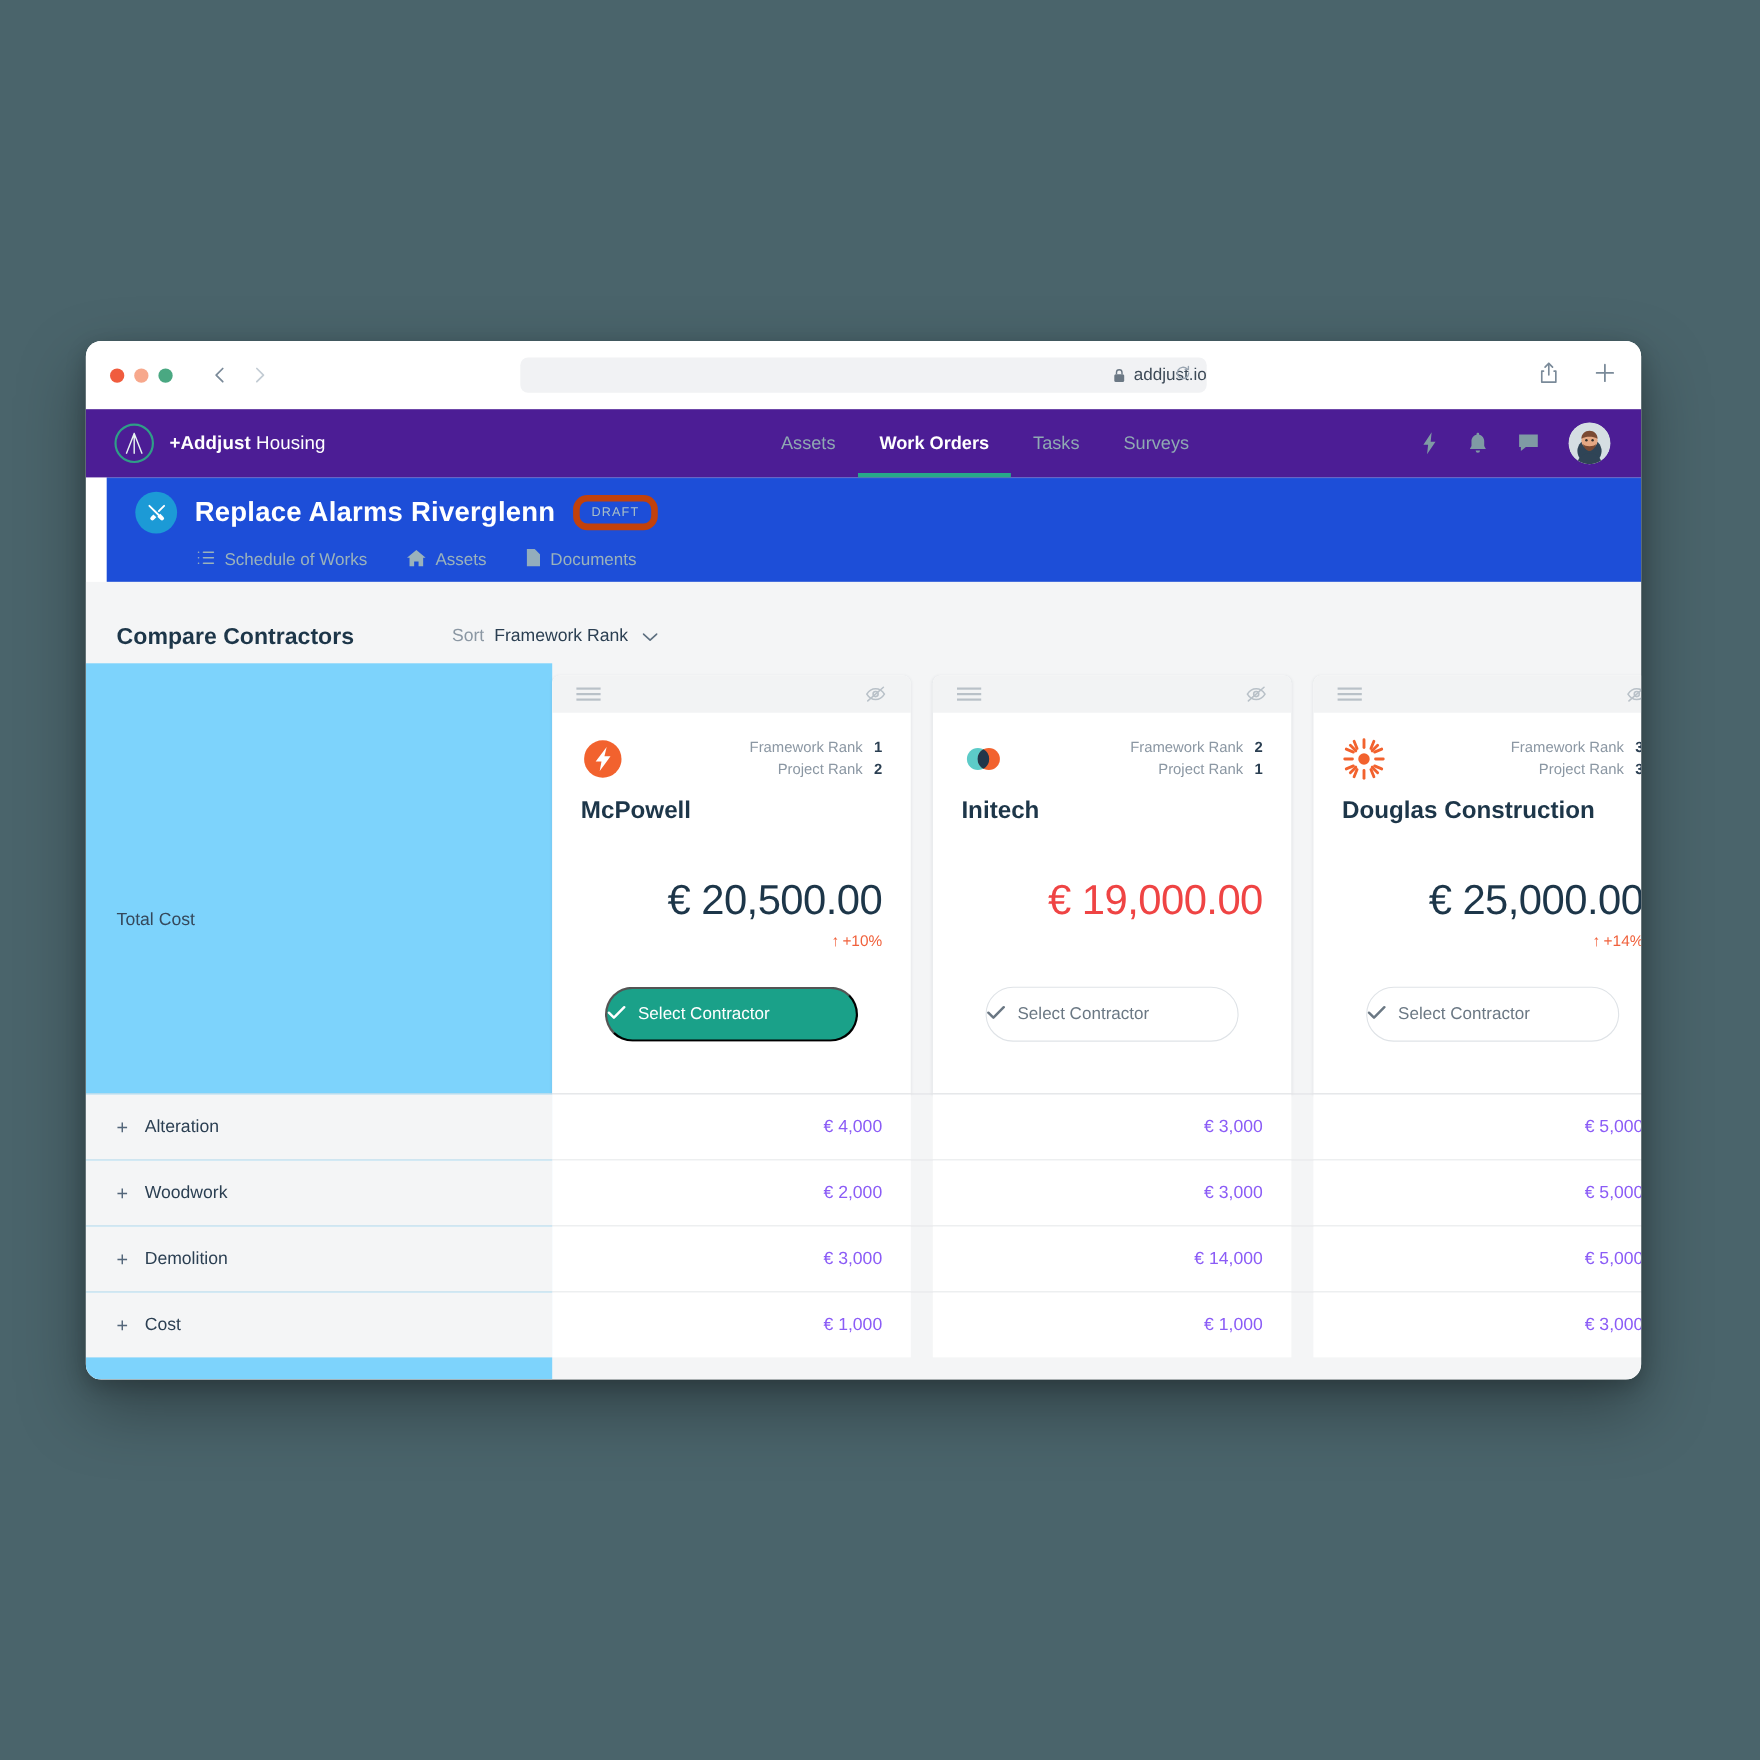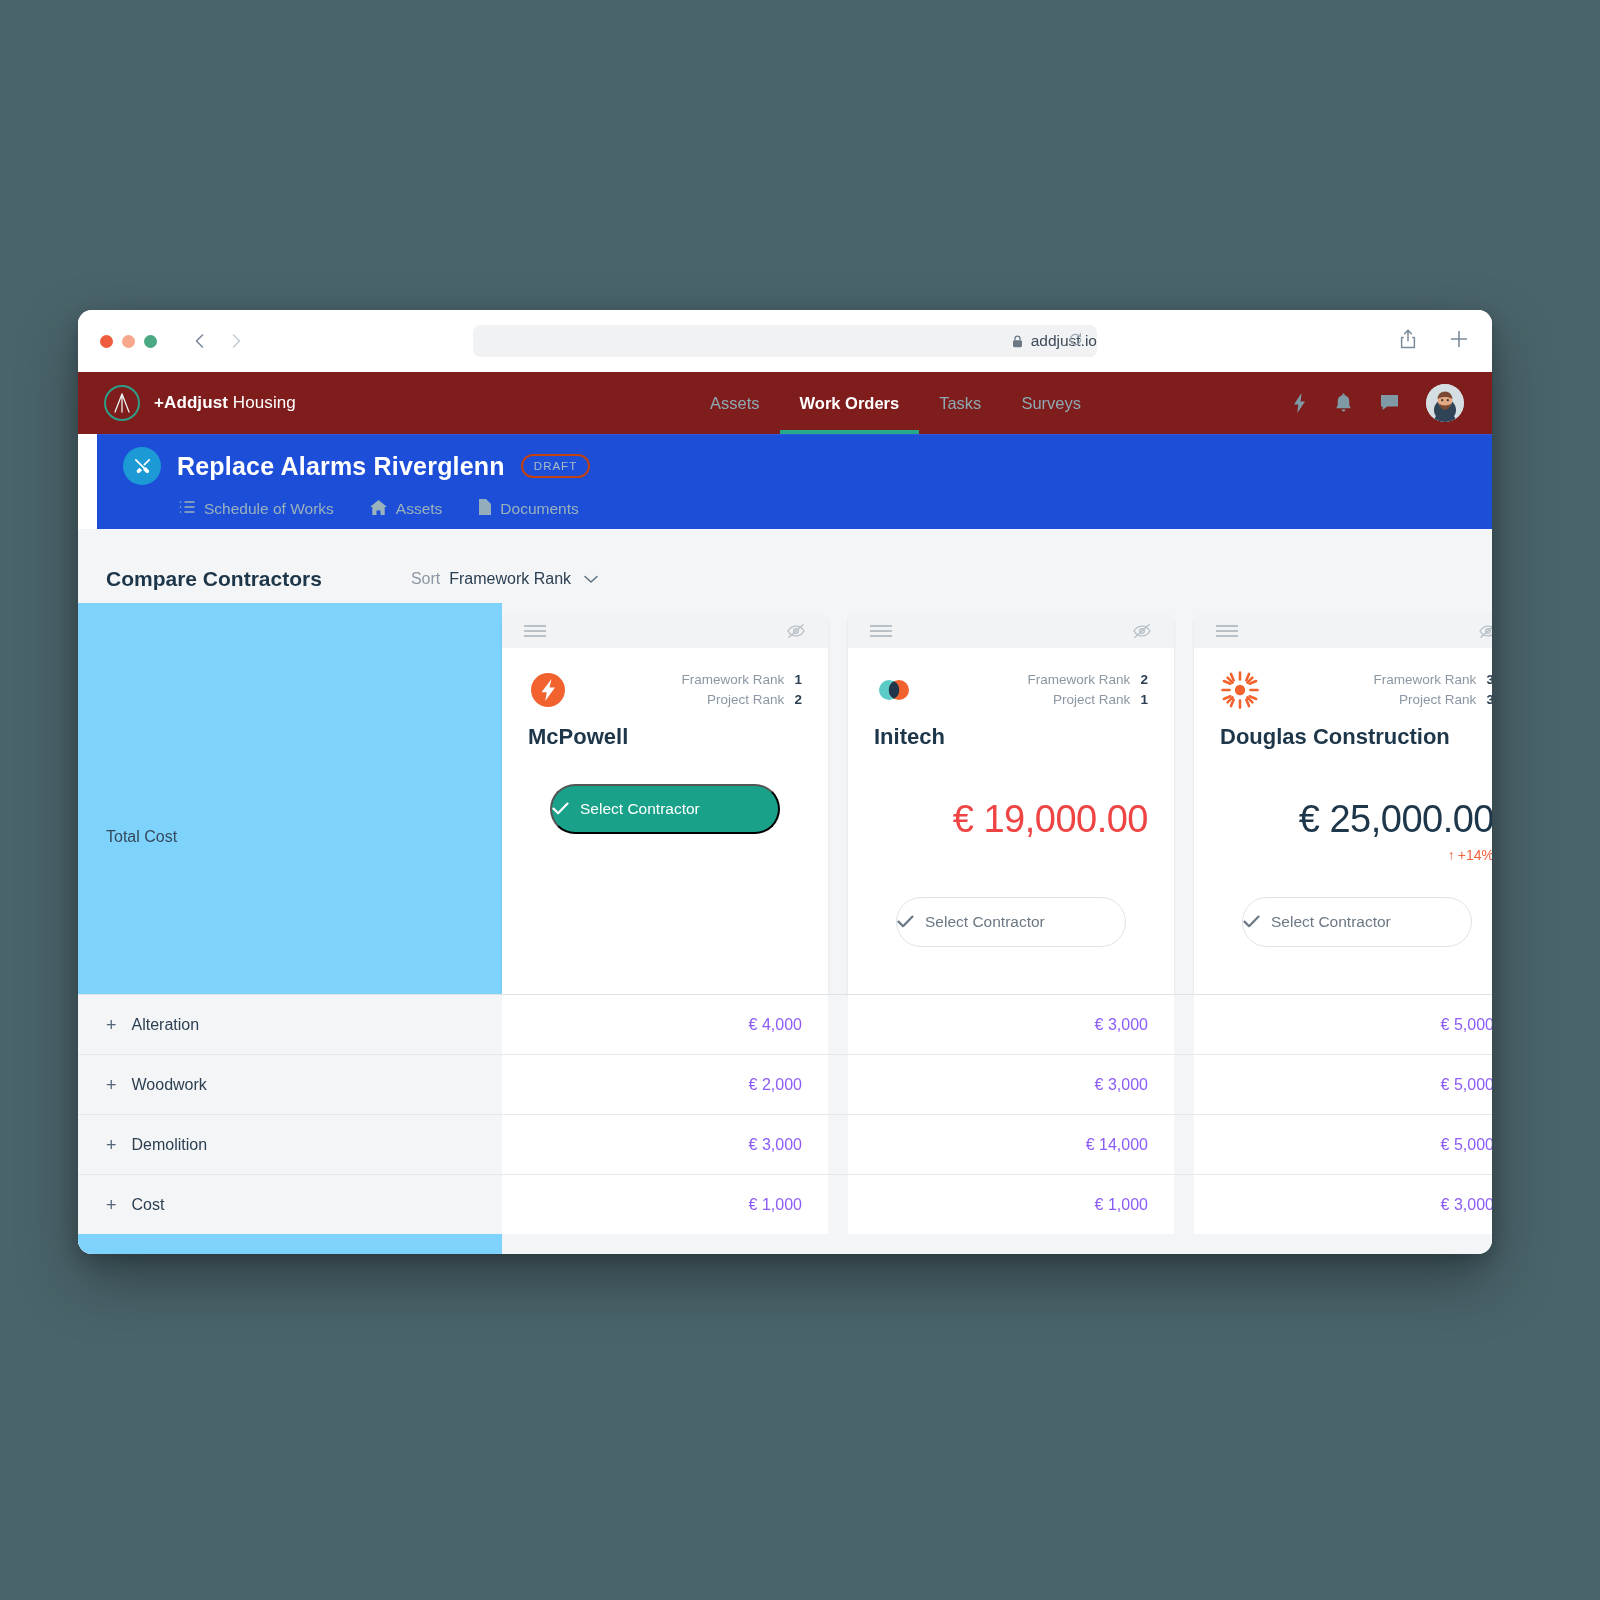--- a/index.html
+++ b/index.html
@@ -63,21 +63,21 @@
     position: absolute; right: 14px; top: 50%; transform: translateY(-50%);
     color: #9aa5b1; font-size: 15px;
   }
   .chrome-right {
     margin-left: auto; display: flex; align-items: center; gap: 30px;
     color: #7a8a99;
   }
 
   
   .apphead {
-    background: #7f1d1d;
+    background: #4c1d95;
     flex: 0 0 62px;
     display: flex; align-items: center;
     padding: 0 28px 0 26px;
     position: relative;
   }
   .brand { display: flex; align-items: center; gap: 14px; }
   .brand-logo {
     width: 36px; height: 36px; border-radius: 50%;
     border: 2px solid #2f9e87;
     display: flex; align-items: center; justify-content: center;
@@ -123,21 +123,21 @@
   }
   .wo-title-row { display: flex; align-items: center; gap: 16px; }
   .wo-icon {
     width: 38px; height: 38px; border-radius: 50%;
     background: #1c9ad6;
     display: flex; align-items: center; justify-content: center;
     color: #fff;
   }
   .wo-title { color: #fff; font-size: 25px; font-weight: 700; letter-spacing: .2px; }
   .badge {
-    border: 2px solid #c2410c;
+    border: 6px solid #c2410c;
     color: #a9bfc7;
     font-size: 11.5px; letter-spacing: 1px;
     padding: 4px 11px;
     border-radius: 13px;
   }
   .wo-tabs {
     display: flex; align-items: center; gap: 36px;
     margin-top: 14px; padding-left: 56px;
   }
   .wo-tab {
@@ -457,20 +457,26 @@
                   </svg>
               </span>
               <span class="ranks">
                 <span>Framework Rank</span>
                 <span class="rk">1</span><br>
                 <span>Project Rank</span>
                 <span class="rk">2</span>
               </span>
             </div>
             <div class="cname">McPowell</div>
+            <div class="price-block">
+              <div class="price">€ 20,500.00</div>
+              <div class="delta">
+                <span class="arr">↑</span><span>+10%</span>
+              </div>
+            </div>
             <div class="btn-wrap">
               <button class="btn primary">
                 <span class="check">
                   <svg width="17" height="13" viewBox="0 0 17 13" fill="none">
                       <path d="M1.5 6.6l4.6 4.6L15.5 1.6" stroke="currentColor" stroke-width="2.2" stroke-linecap="round" stroke-linejoin="round"></path>
                     </svg>
                 </span>
                 <span>Select Contractor</span>
               </button>
             </div>

